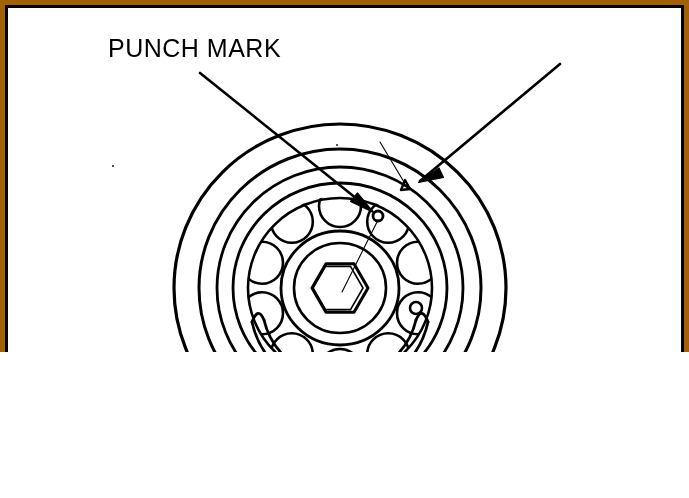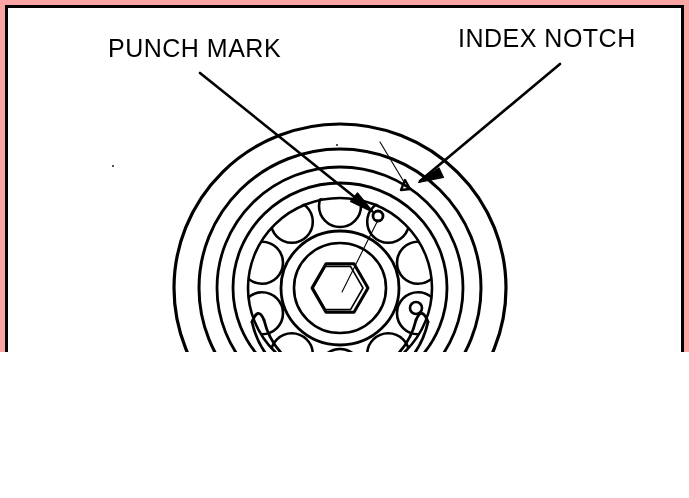--- a/index.html
+++ b/index.html
@@ -8,21 +8,21 @@
     padding: 0;
     background: #ffffff;
   }
   body {
     font-family: "Liberation Sans", sans-serif;
   }
   #figure-root {
     position: relative;
     width: 689px;
     height: 352px;
-    background: #fca5a5;
+    background: #a16207;
     overflow: hidden;
   }
   #figure-frame {
     position: absolute;
     left: 5px;
     top: 5px;
     width: 679px;
     height: 484px;
     border: 3px solid #000000;
     box-sizing: border-box;
@@ -147,17 +147,16 @@
         <circle cx="106" cy="464" r="0.9"></circle>
         <circle cx="572" cy="418" r="0.9"></circle>
         <circle cx="118" cy="366" r="0.8"></circle>
       </g>
 
     </g>
   </svg>
 
   <div class="callout-text" id="label-punch-mark">PUNCH MARK</div>
 
-  <div class="callout-text" id="label-index-notch">INDEX NOTCH</div>
 
   <div class="mark-stamp">T1-3</div>
 
 </div>
 
 </body></html>

